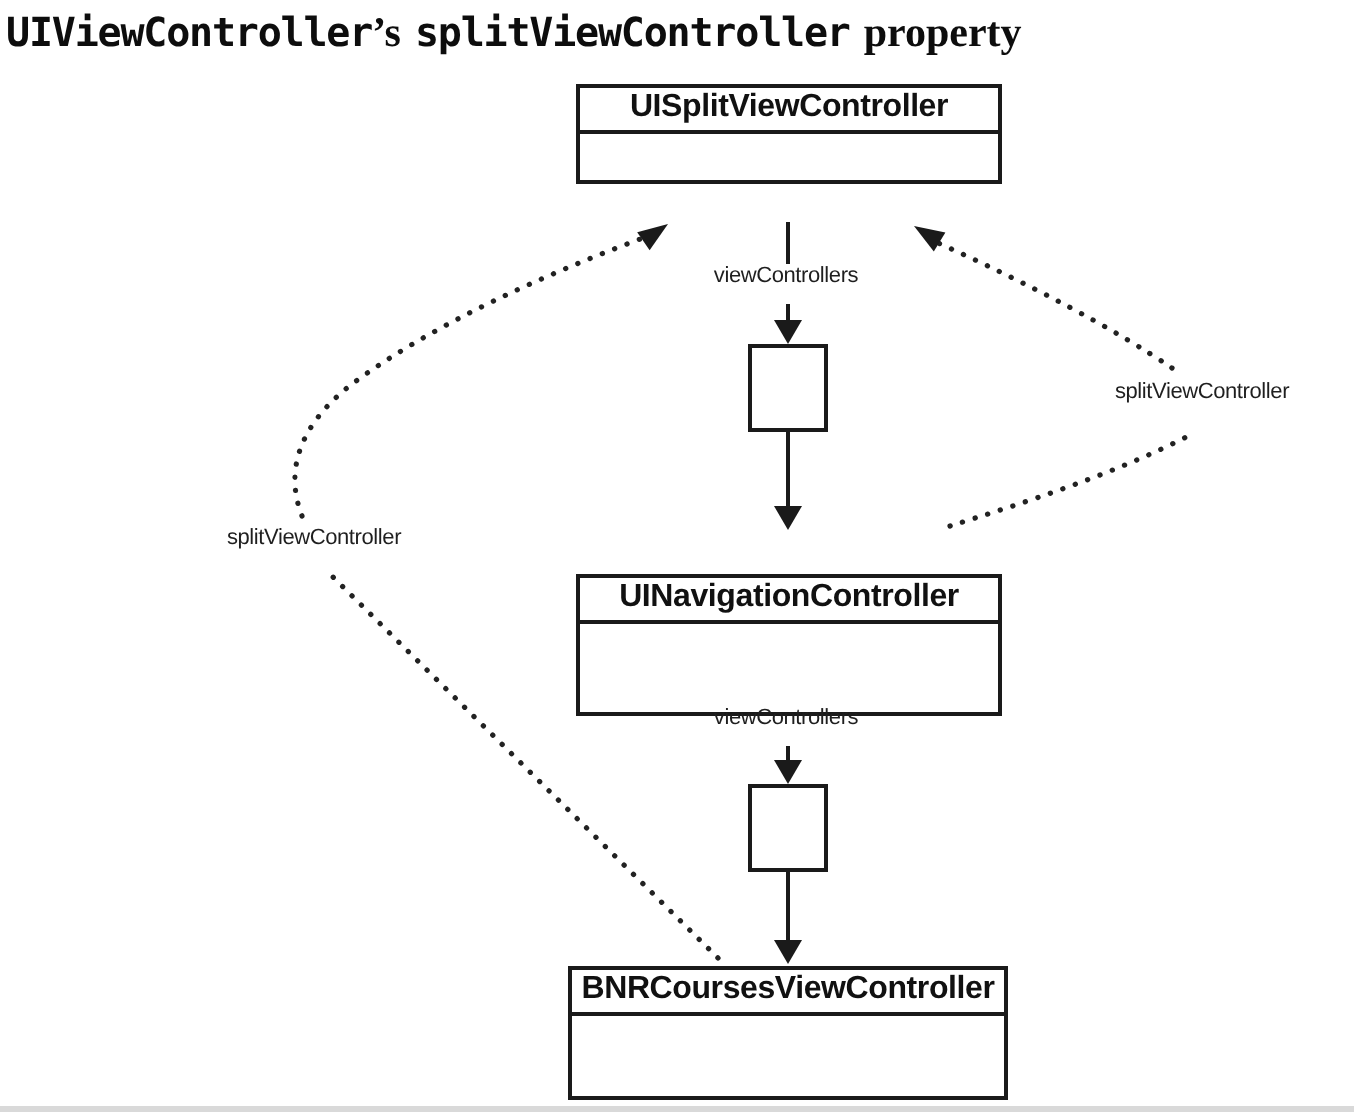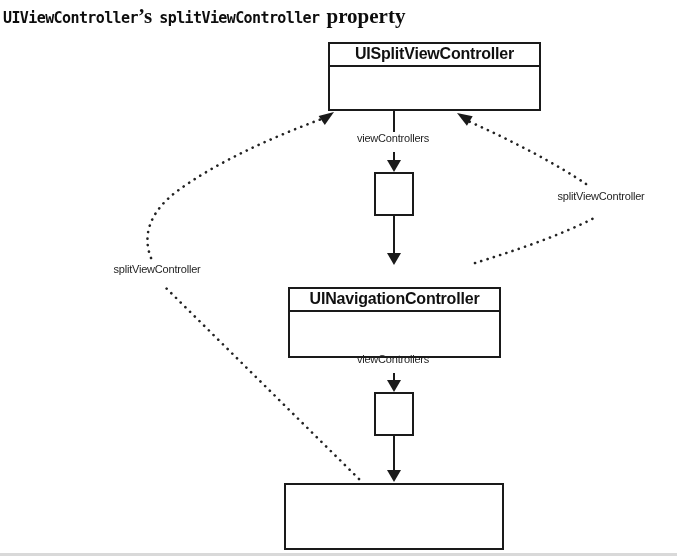--- a/index.html
+++ b/index.html
@@ -6,21 +6,21 @@
   .stage {
     position:relative; width:677px; height:557px; background:#ffffff;
     font-family:"Liberation Sans", sans-serif; overflow:hidden;
   }
   .page-title {
     position:absolute; left:3px; top:2px; white-space:nowrap; color:#0d0d0d;
     line-height:28px;
   }
   .t-code {
     font-family:"DejaVu Sans Mono", monospace; font-weight:bold;
-    font-size:15px; letter-spacing:-0.6px;text-align:center;
+    font-size:20px; letter-spacing:-0.6px;text-align:center;
   }
   .t-serif {
     font-family:"Liberation Serif", serif; font-weight:bold; font-size:21px;
   }
   .t-sp-r { margin-right:7px; }
   .connector-layer { position:absolute; left:0; top:0; }
   .classbox {
     position:absolute; box-sizing:border-box; background:#ffffff;
     border:2px solid #1a1a1a;
   }
@@ -82,31 +82,32 @@
       <path d="M 475 263 C 510 252 558 237 598 216" fill="none" stroke="#222222" stroke-width="2.6" stroke-dasharray="0.1 6.5" stroke-linecap="round"></path>
       <path d="M 586 184 C 558 165 515 142 468 121" fill="none" stroke="#222222" stroke-width="2.6" stroke-dasharray="0.1 6.5" stroke-linecap="round"></path>
       <polygon points="457,113 472.7,116.3 466.9,125.7" fill="#1a1a1a"></polygon>
     </g>
   </svg>
 
   <div class="page-title">
     <span class="t-code">UIViewController</span><span class="t-serif t-sp-r">’s</span><span class="t-code t-sp-r">splitViewController</span><span class="t-serif">property</span>
   </div>
 
-  <div class="classbox" style="left:288px; top:42px; width:213px; height:69px;margin-left:40px;">
+  <div class="classbox" style="left:288px; top:42px; width:213px; height:50px;">
     <div class="hd">UISplitViewController</div>
     <div class="bd"></div>
   </div>
 
   <div class="classbox" style="left:288px; top:265px; width:213px; height:71px;margin-top:22px;">
     <div class="hd">UINavigationController</div>
     <div class="bd"></div>
   </div>
 
   <div class="classbox" style="left:284px; top:483px; width:220px; height:67px;">
+    <div class="hd">BNRCoursesViewController</div>
     <div class="bd"></div>
   </div>
 
   <div class="diagram-label" style="left:393px; top:132px;">viewControllers</div>
 
   <div class="diagram-label" style="left:393px; top:353px;">viewControllers</div>
 
   <div class="diagram-label" style="left:157px; top:263px;">splitViewController</div>
 
   <div class="diagram-label" style="left:601px; top:190px;">splitViewController</div>

